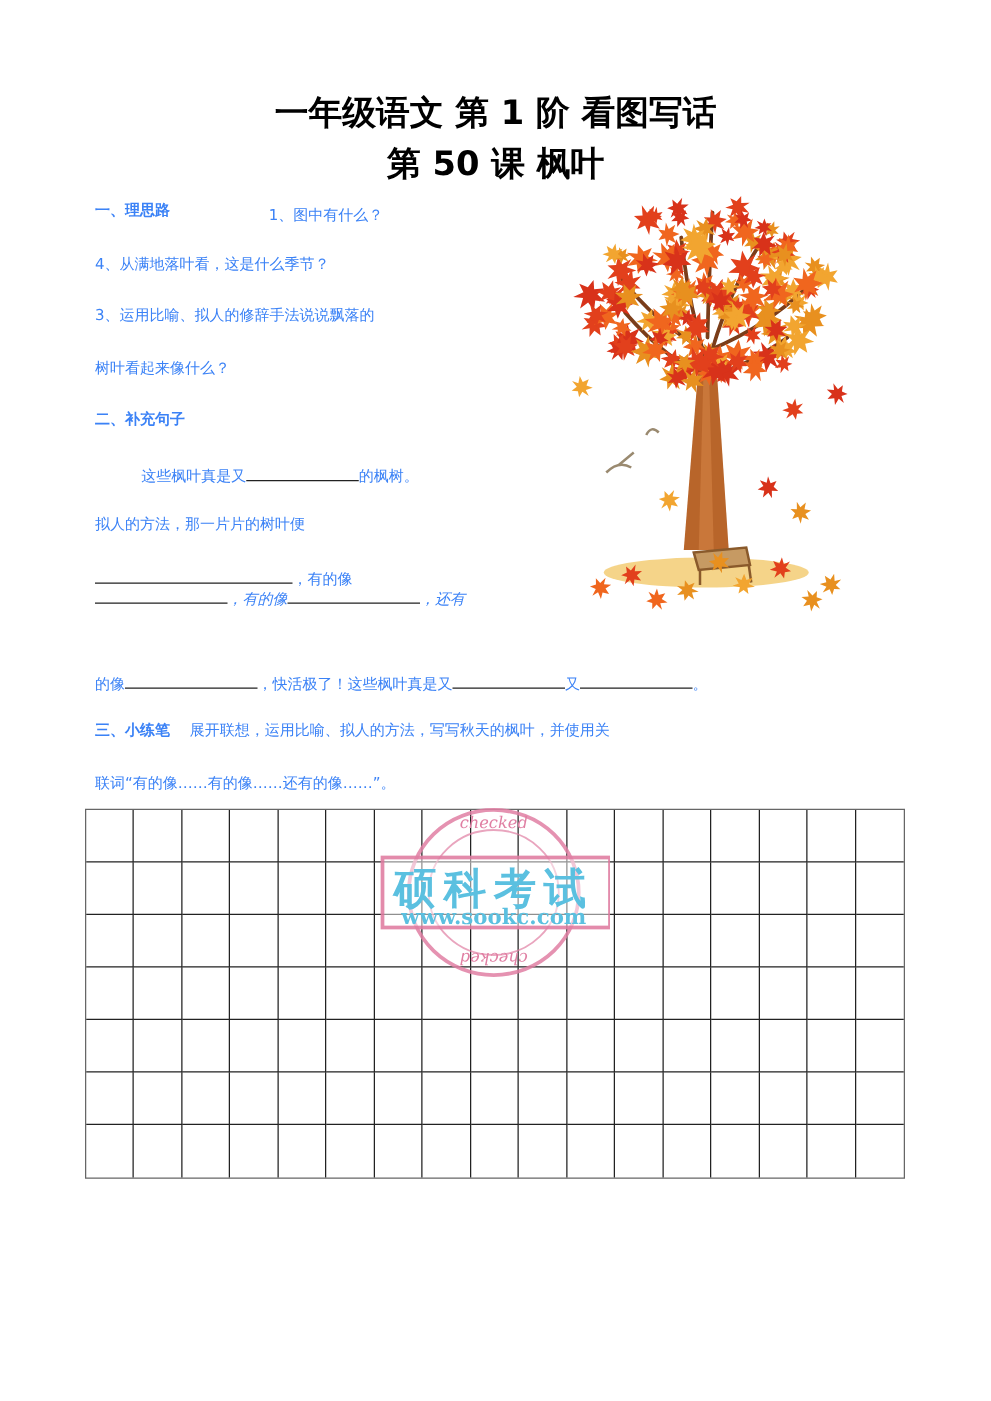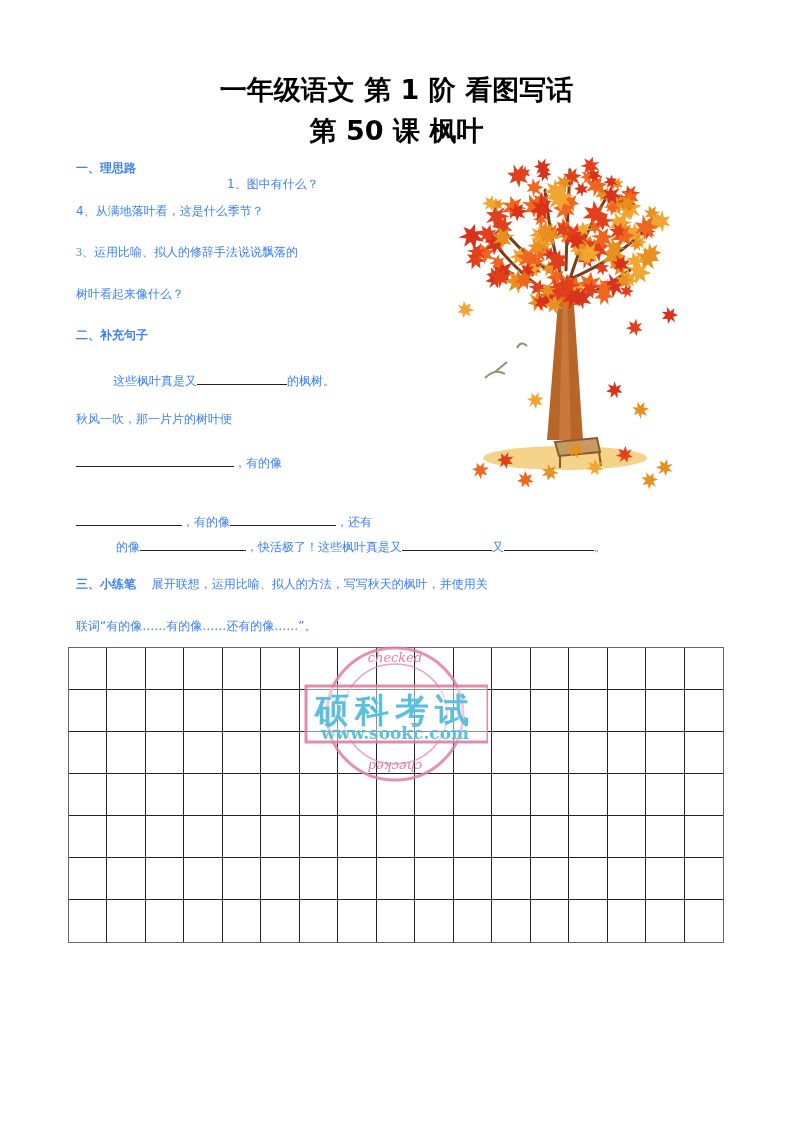--- a/index.html
+++ b/index.html
@@ -21,42 +21,42 @@
   .stamp { position: absolute; left: 303px; top: 642px; width: 185px; height: 150px; pointer-events: none; }
   .footer { position: absolute; right: 18px; top: 1143px; font-size: 15px; color: #222; text-shadow: 1px 1px 1px #bbb; }
 </style>
 </head>
 <body>
 
 <div class="abs title" style="top:72px;">一年级语文  第 1 阶  看图写话</div>
 <div class="abs title" style="top:113px;">第 50 课    枫叶</div>
 
 <div class="abs line bold" style="left:76px; top:160px;">一、理思路</div>
-<div class="abs line" style="left:215px; top:176px;margin-left:12px;">1、图中有什么？</div>
+<div class="abs line" style="left:215px; top:164px;">1、图中有什么？</div>
 <div class="abs line" style="left:76px; top:203px;">4、从满地落叶看，这是什么季节？</div>
-<div class="abs line" style="left:76px; top:244px;font-family:Liberation Serif, serif;">3、运用比喻、拟人的修辞手法说说飘落的</div>
+<div class="abs line" style="left:76px; top:244px;">3、运用比喻、拟人的修辞手法说说飘落的</div>
 <div class="abs line" style="left:76px; top:286px;text-align:right;">树叶看起来像什么？</div>
 
 <div class="abs line bold" style="left:76px; top:327px;">二、补充句子</div>
 
 <div class="abs line" style="left:113px; top:370px;">
   <span>这些枫叶真是又</span><span class="blank" style="width:90px;"></span><span>的枫树。</span>
 </div>
 
-<div class="abs line" style="left:76px; top:411px;">秋风一吹，那一片片的树叶便</div>
+<div class="abs line" style="left:76px; top:411px;">拟人的方法，那一片片的树叶便</div>
 
 <div class="abs line" style="left:76px; top:452px;">
   <span class="blank" style="width:158px;"></span><span>，有的像</span>
 </div>
 
-<div class="abs line" style="left:76px; top:511px;">
+<div class="abs line" style="left:76px; top:468px;font-style:italic;">
   <span class="blank" style="width:106px;"></span><span>，有的像</span><span class="blank" style="width:106px;"></span><span>，还有</span>
 </div>
 
-<div class="abs line" style="left:76px; top:536px;margin-left:40px;">
+<div class="abs line" style="left:76px; top:536px;">
   <span>的像</span><span class="blank" style="width:106px;"></span><span>，快活极了！这些枫叶真是又</span><span class="blank" style="width:90px;"></span><span>又</span><span class="blank" style="width:90px;"></span><span>。</span>
 </div>
 
 <div class="abs line" style="left:76px; top:576px;text-align:center;">
   <span class="bold">三、小练笔</span>
   <span style="margin-left:12px;">展开联想，运用比喻、拟人的方法，写写秋天的枫叶，并使用关</span>
 </div>
 <div class="abs line" style="left:76px; top:618px;">联词“有的像……有的像……还有的像……”。</div>
 
 <div class="grid" id="grid">

